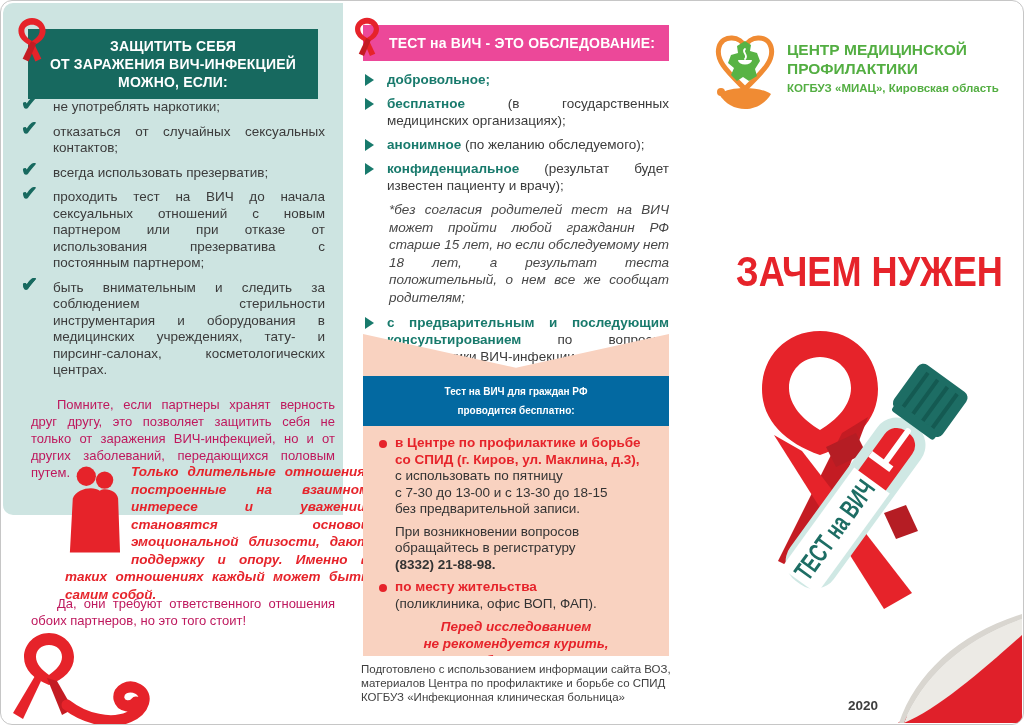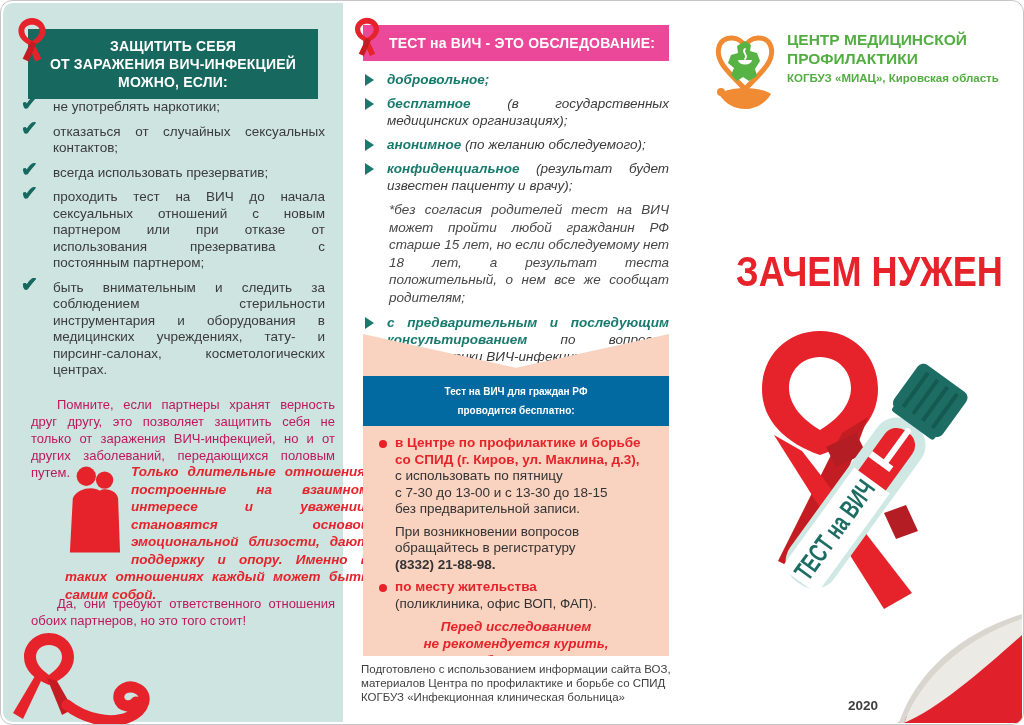--- a/index.html
+++ b/index.html
@@ -1,21 +1,21 @@
 <!DOCTYPE html>
 <html><head>
 <meta charset="utf-8">
 <style>
   * { margin:0; padding:0; box-sizing:border-box; }
   html,body { width:1024px; height:725px; background:#fff; font-family:"Liberation Sans", sans-serif; }
   .page { position:relative; width:1024px; height:725px; background:#fff; border:1px solid #c6c6c6;
           border-radius:12px; overflow:hidden; }
 
   
-  .panel-left { position:absolute; left:2px; top:2px; width:340px; height:719px;
+  .panel-left { position:absolute; left:2px; top:2px; width:340px; height:512px;
                 background:#cde4e1; border-radius:10px 0 0 10px; }
   .lp-header { position:absolute; left:25px; top:26px; width:290px; background:#17695f;
                color:#fff; font-weight:bold; font-size:14px; line-height:18px;
                text-align:center; padding:8px 2px; letter-spacing:.2px; }
   .ribbon-sm { position:absolute; width:34px; height:48px; }
   .lp-list { position:absolute; left:18px; top:96px; width:304px; }
   .lp-item { position:relative; padding-left:32px; margin-bottom:8px; font-size:13.5px;
              line-height:16.5px; color:#3b3b3b; text-align:justify; }
   .check { position:absolute; left:0; top:-4px; color:#17695f; font-size:20px; font-weight:bold; }
   .lp-p { position:absolute; left:28px; width:304px; font-size:13px; line-height:17px;
@@ -24,21 +24,21 @@
               font-weight:bold; font-style:italic; font-size:13.5px; line-height:17.5px;
               text-align:justify;margin-left:44px; }
   .couple { float:left; width:54px; height:90px; margin:2px 10px 2px 2px; }
 
   
   .mp-header { position:absolute; left:362px; top:24px; width:306px; height:36px;
                background:#ec4899; color:#fff; font-weight:bold; font-size:14px;
                line-height:36px; padding-left:26px; letter-spacing:.2px; }
   .mp-flow { position:absolute; left:362px; top:70px; width:306px; }
   .mp-bullet { position:relative; padding-left:24px; margin-bottom:7px; font-size:13.5px;
-               line-height:17px; color:#3b3b3b; text-align:justify;font-style:italic; }
+               line-height:17px; color:#3b3b3b; text-align:justify; }
   .mp-bullet::before { content:""; position:absolute; left:2px; top:3px; width:0; height:0;
                border-left:9px solid #187a6c; border-top:6px solid transparent;
                border-bottom:6px solid transparent; }
   .tw { color:#187a6c; font-weight:bold; }
   .mp-note { margin:7px 0 8px 26px; font-style:italic; font-size:13.5px; line-height:17.5px;
              color:#474747; text-align:justify; }
   .pink-box { position:absolute; left:362px; top:333px; width:306px; height:322px;
               background:#f9d2c0; clip-path:polygon(0 0,50% 10.5%,100% 0,100% 100%,0 100%); }
   .pb-banner { margin-top:42px; background:#0369a1; color:#fff; font-weight:bold;
                font-size:10px; line-height:19px; text-align:center; padding:6px 0; }
@@ -49,21 +49,21 @@
   .pb-bold { color:#e6232a; font-weight:bold; }
   .pb-sub { padding-left:18px; margin-bottom:6px; }
   .pb-phone { font-weight:bold; }
   .pb-warning { margin-top:0; text-align:center; color:#e6232a; font-weight:bold;
                 font-style:italic; font-size:13.5px; line-height:17px; }
   .mp-footnote { position:absolute; left:360px; top:661px; width:316px; font-size:11.5px;
                  line-height:14px; color:#3f3f3f; }
 
   
   .logo-svg { position:absolute; left:712px; top:30px; }
-  .logo-text { position:absolute; left:786px; top:29px; color:#53ae42; }
+  .logo-text { position:absolute; left:786px; top:39px; color:#53ae42; }
   .logo-l1 { font-size:15.5px; font-weight:bold; line-height:19px; }
   .logo-l3 { font-size:11.5px; font-weight:bold; margin-top:4px; }
   .headline { position:absolute; left:735px; top:247px; font-size:42px; font-weight:bold;
               color:#e6232a; transform:scaleX(.86); transform-origin:left top;
               white-space:nowrap; }
   .illustration { position:absolute; left:733px; top:330px; }
   .year { position:absolute; left:847px; top:697px; font-size:13.5px; color:#3d3d3d;font-weight:bold; }
   .curl { position:absolute; right:1px; bottom:1px; }
 </style>
 </head>

